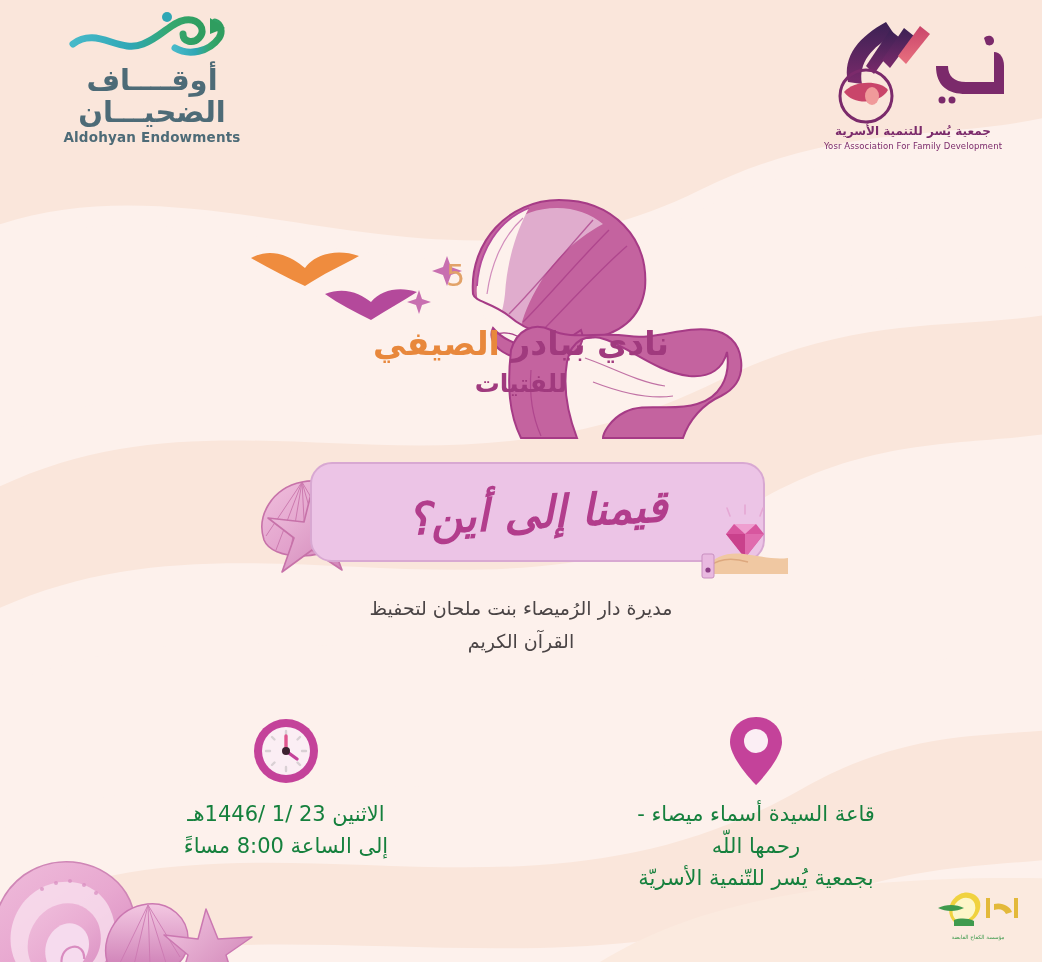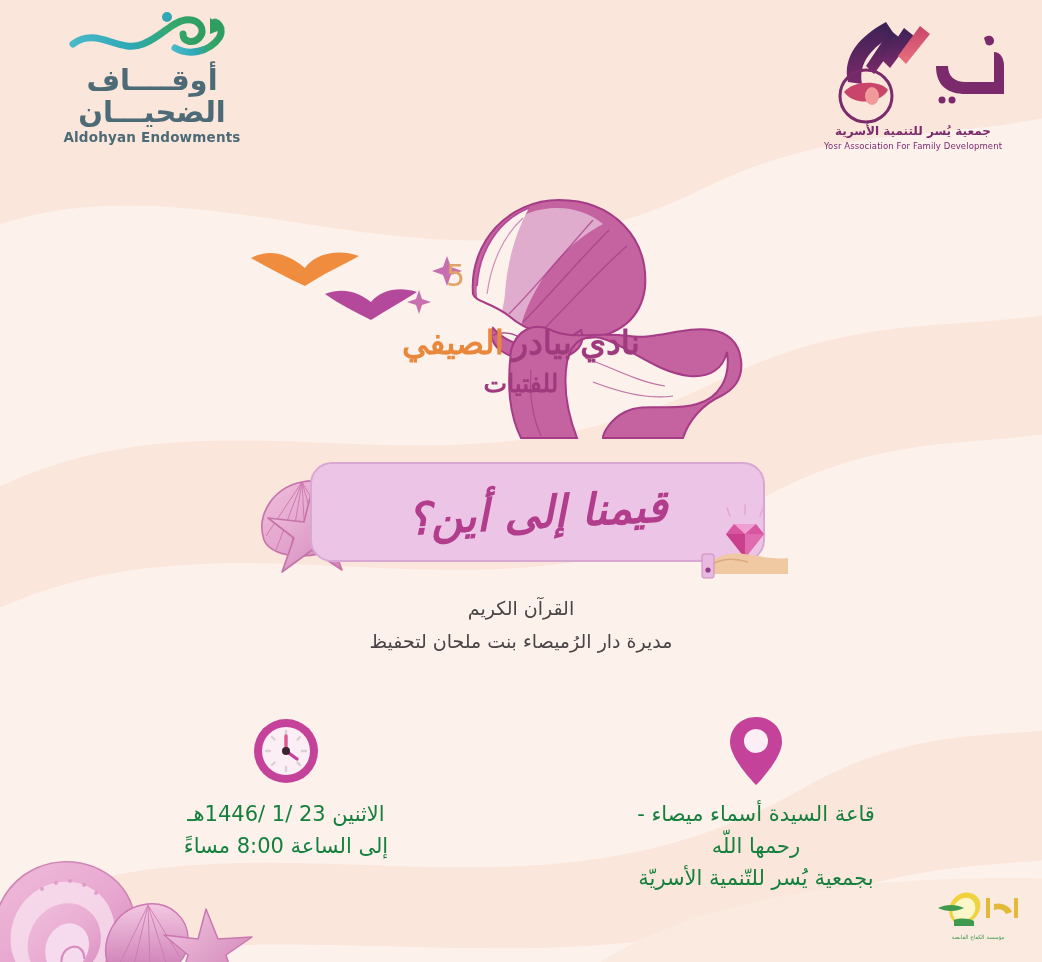--- a/index.html
+++ b/index.html
@@ -48,21 +48,21 @@
   .logo-right .en {
     color:#7b2a6b; font-size:8.5px; direction:ltr; letter-spacing:0.1px; margin-top:3px;
   }
 
   
   .club {
     position:absolute; left:0; right:0; top:190px; height:250px; z-index:4;
   }
   .club svg { position:absolute; left:50%; top:0; transform:translateX(-50%); }
 
-  .club-text { position:absolute; left:0; right:0; top:325px; z-index:6; text-align:center;font-family:Liberation Serif, serif; }
+  .club-text { position:absolute; left:0; right:0; top:325px; z-index:6; text-align:center; }
   .club-line1 {
     font-size:33px; font-weight:bold; direction:rtl; line-height:1.15;
   }
   .club-line1 .main { color:#a03a7e; }
   .club-line1 .sub  { color:#e8883c; }
   .club-line2 {
     font-size:25px; font-weight:bold; color:#a03a7e; direction:rtl; margin-top:6px;
   }
   .club-num {
     position:absolute; left:446px; top:258px; z-index:6;
@@ -291,22 +291,22 @@
         </g>
       </g>
       <path d="M6,68 C14,56 28,52 44,54 C60,56 74,60 88,58 L88,74 L6,74 Z" fill="#f0c8a2"></path>
       <path d="M10,66 C20,58 34,58 48,62" fill="none" stroke="#dda87e" stroke-width="1.4"></path>
       <rect x="2" y="54" width="12" height="24" rx="2" fill="#e9b9e0" stroke="#c98fc0" stroke-width="1"></rect>
       <circle cx="8" cy="70" r="2.6" fill="#8e3f86"></circle>
     </svg>
   </div>
 
   <div class="presenter">
+    <div class="presenter-sub">مديرة دار الرُميصاء بنت ملحان لتحفيظ</div>
     <div class="presenter-sub">القرآن الكريم</div>
-    <div class="presenter-sub">مديرة دار الرُميصاء بنت ملحان لتحفيظ</div>
   </div>
 
   <div class="info">
 
     <div class="info-col">
       <div class="info-icon">
         <svg width="72" height="72" viewBox="0 0 72 72">
           <circle cx="36" cy="36" r="32" fill="#c4429a"></circle>
           <circle cx="36" cy="36" r="24" fill="#fbeef4"></circle>
           <g stroke="#d9d0d4" stroke-width="2.4" stroke-linecap="round">

